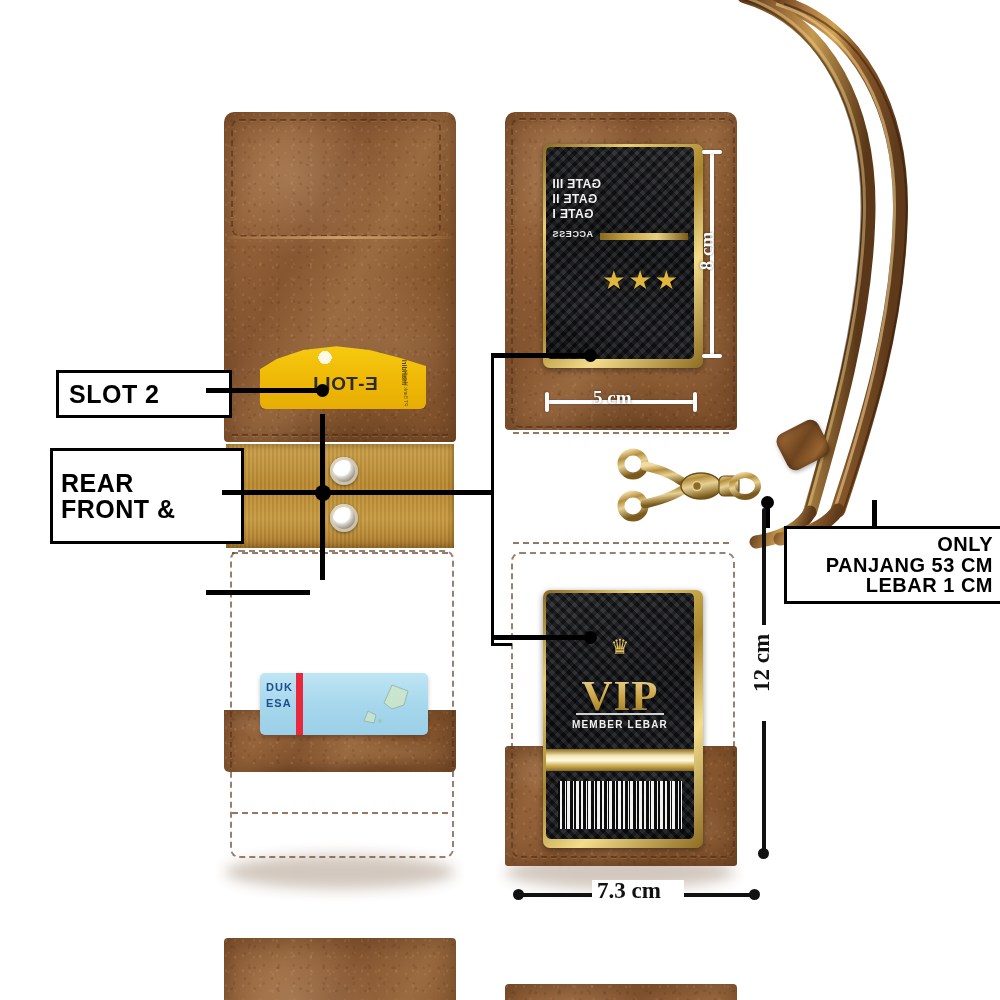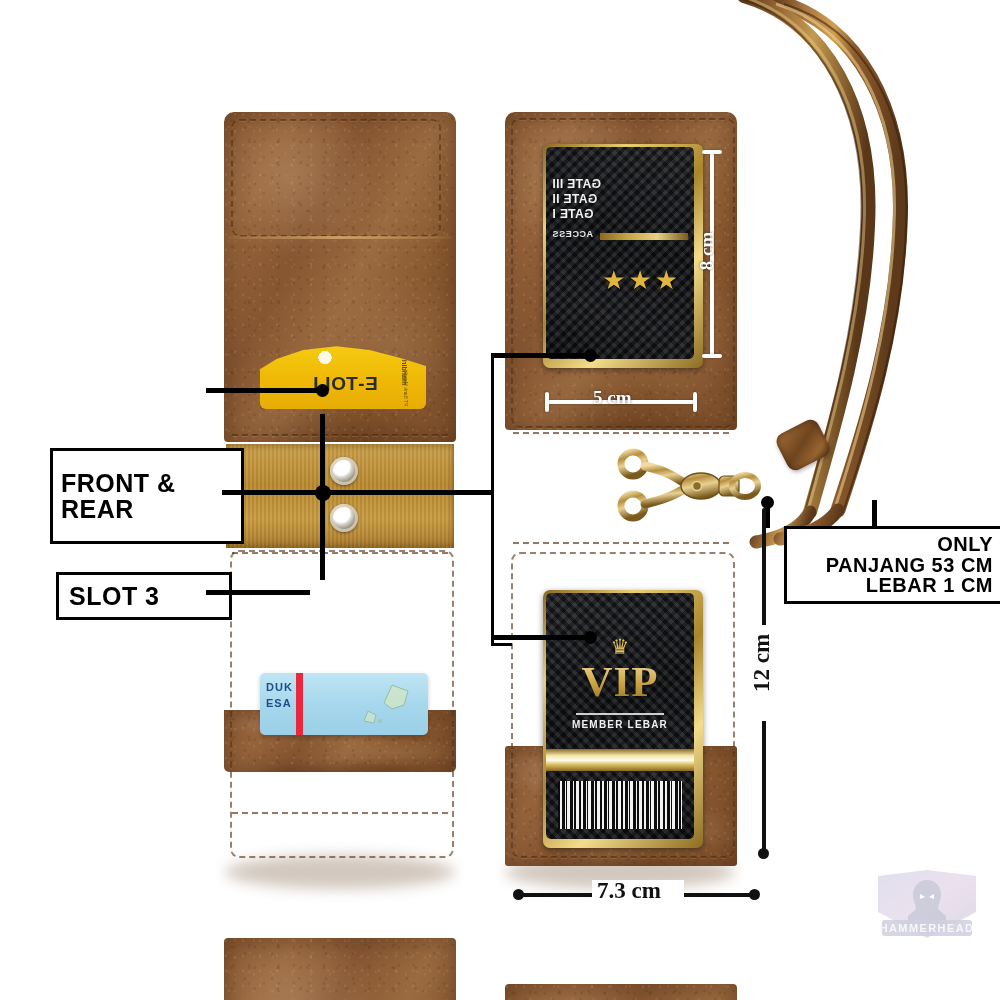--- a/index.html
+++ b/index.html
@@ -277,53 +277,53 @@
     </svg>
 
     <div class="leather abs" style="left:0;top:434px;width:232px;height:314px;border-radius:4px 4px 10px 10px;"></div>
     <div class="stitchbox" style="left:6px;top:440px;width:220px;height:302px;border-radius:9px;"></div>
 
     <div class="goldframe abs" style="left:38px;top:478px;width:154px;height:252px;padding:3px;
                 box-shadow:0 2px 6px rgba(0,0,0,.45);">
       <div class="carbon abs" style="left:3px;top:3px;width:148px;height:246px;border-radius:5px;overflow:hidden;">
         <div class="abs" style="left:0;right:0;top:42px;text-align:center;font-size:21px;color:#e3c163;
                     text-shadow:0 1px 2px rgba(0,0,0,.8);">♛</div>
-        <div class="abs" style="left:0;right:0;top:64px;text-align:center;font-size:43px;font-weight:700;
+        <div class="abs" style="left:0;right:0;top:78px;text-align:center;font-size:43px;font-weight:700;
                     font-family:'Liberation Serif',serif;letter-spacing:1px;
                     background:linear-gradient(180deg,#f6e3a4,#c9a242 55%,#8c6c22);
                     -webkit-background-clip:text;background-clip:text;color:transparent;
                     filter:drop-shadow(0 1px 1px rgba(0,0,0,.65));">VIP</div>
         <div class="abs" style="left:30px;top:120px;width:88px;height:2px;background:rgba(240,240,240,.85);"></div>
         <div class="abs" style="left:0;right:0;top:126px;text-align:center;font-size:10px;color:#f0f0f0;
                     letter-spacing:1.2px;font-weight:600;">MEMBER LEBAR</div>
 
         <div class="abs" style="left:0;top:156px;width:148px;height:22px;
                     background:linear-gradient(180deg,#8a6a21,#f4e4ac 30%,#fffbe8 52%,#d8bb60 72%,#8a6a21);"></div>
 
         <div class="abs barcode" style="left:12px;top:188px;width:124px;height:48px;opacity:.94;"></div>
       </div>
     </div>
   </div>
 
+  <div class="lab" style="left:56px;top:370px;width:150px;height:42px;padding:0 10px;font-size:25px;">
+    <span class="ln">SLOT 2</span>
+  </div>
   <div class="rule" style="left:206px;top:388px;width:116px;height:5px;"></div>
   <div class="dot" style="left:316px;top:384px;width:13px;height:13px;"></div>
 
   <div class="lab" style="left:50px;top:448px;width:172px;height:90px;padding:0 8px;font-size:25px;">
+    <span class="ln">REAR</span>
     <span class="ln">FRONT &amp;</span>
-    <span class="ln">REAR</span>
   </div>
 
   <div class="rule" style="left:222px;top:490px;width:272px;height:5px;"></div>
 
   <div class="rule" style="left:320px;top:414px;width:5px;height:166px;"></div>
   <div class="dot" style="left:315px;top:485px;width:16px;height:16px;"></div>
 
-  <div class="lab" style="left:56px;top:572px;width:150px;height:42px;padding:0 10px;font-size:25px;">
-    <span class="ln">SLOT 3</span>
-  </div>
   <div class="rule" style="left:206px;top:590px;width:104px;height:5px;"></div>
 
   <div class="brk" style="left:491px;top:353px;width:18px;height:287px;"></div>
   <div class="rule" style="left:494px;top:353px;width:98px;height:5px;"></div>
   <div class="dot" style="left:584px;top:349px;width:13px;height:13px;"></div>
   <div class="rule" style="left:494px;top:635px;width:98px;height:5px;"></div>
   <div class="dot" style="left:584px;top:631px;width:13px;height:13px;"></div>
 
   <div class="lab" style="left:784px;top:526px;width:198px;height:72px;padding:0 8px;font-size:20px;
               align-items:flex-end;text-align:right;">
@@ -339,33 +339,15 @@
   <div class="dimdot" style="left:758px;top:848px;"></div>
   <div class="abs" style="left:748px;top:625px;width:34px;height:96px;background:#fff;"></div>
   <div class="dimtext" style="left:733px;top:650px;font-size:23px;transform:rotate(-90deg);transform-origin:center;white-space:nowrap;">12 cm</div>
 
   <div class="dimline" style="left:518px;top:893px;width:238px;"></div>
   <div class="dimdot" style="left:513px;top:889px;"></div>
   <div class="dimdot" style="left:749px;top:889px;"></div>
   <div class="abs" style="left:592px;top:880px;width:92px;height:28px;background:#fff;"></div>
   <div class="dimtext" style="left:597px;top:878px;font-size:23px;white-space:nowrap;">7.3 cm</div>
 
-  <div class="hh-wrap" style="left:868px;top:868px;width:118px;height:76px;">
-    <svg viewBox="0 0 118 76" style="width:118px;height:76px;">
-      <defs>
-        <linearGradient id="hhG" x1="0" y1="0" x2="1" y2="1">
-          <stop offset="0%" stop-color="#8f8fc0"></stop>
-          <stop offset="50%" stop-color="#b88fc0"></stop>
-          <stop offset="100%" stop-color="#7b7ba8"></stop>
-        </linearGradient>
-      </defs>
-      <path d="M10 8 L59 2 L108 8 L108 44 L59 70 L10 44 Z" fill="url(#hhG)" opacity=".85"></path>
-
-      <path d="M59 12 C50 12 45 19 45 27 C45 33 48 37 48 41 L40 48 L40 58 L78 58 L78 48 L70 41 C70 37 73 33 73 27 C73 19 68 12 59 12 Z" fill="#5f5f8c" opacity=".9"></path>
-      <path d="M52 26 L57 29 L52 31 Z" fill="#ffffff"></path>
-      <path d="M66 26 L61 29 L66 31 Z" fill="#ffffff"></path>
-      <rect x="14" y="52" width="90" height="16" rx="3" fill="#6f6f9e" opacity=".9"></rect>
-      <text x="59" y="64" text-anchor="middle" font-family="'Liberation Sans',sans-serif" font-size="11" font-weight="700" fill="#e8e8f4" letter-spacing="1.4" aria-label="HAMMERHEAD">HAMMERHEAD</text>
-    </svg>
-  </div>
 
 
 </div>
 
 </body></html>

